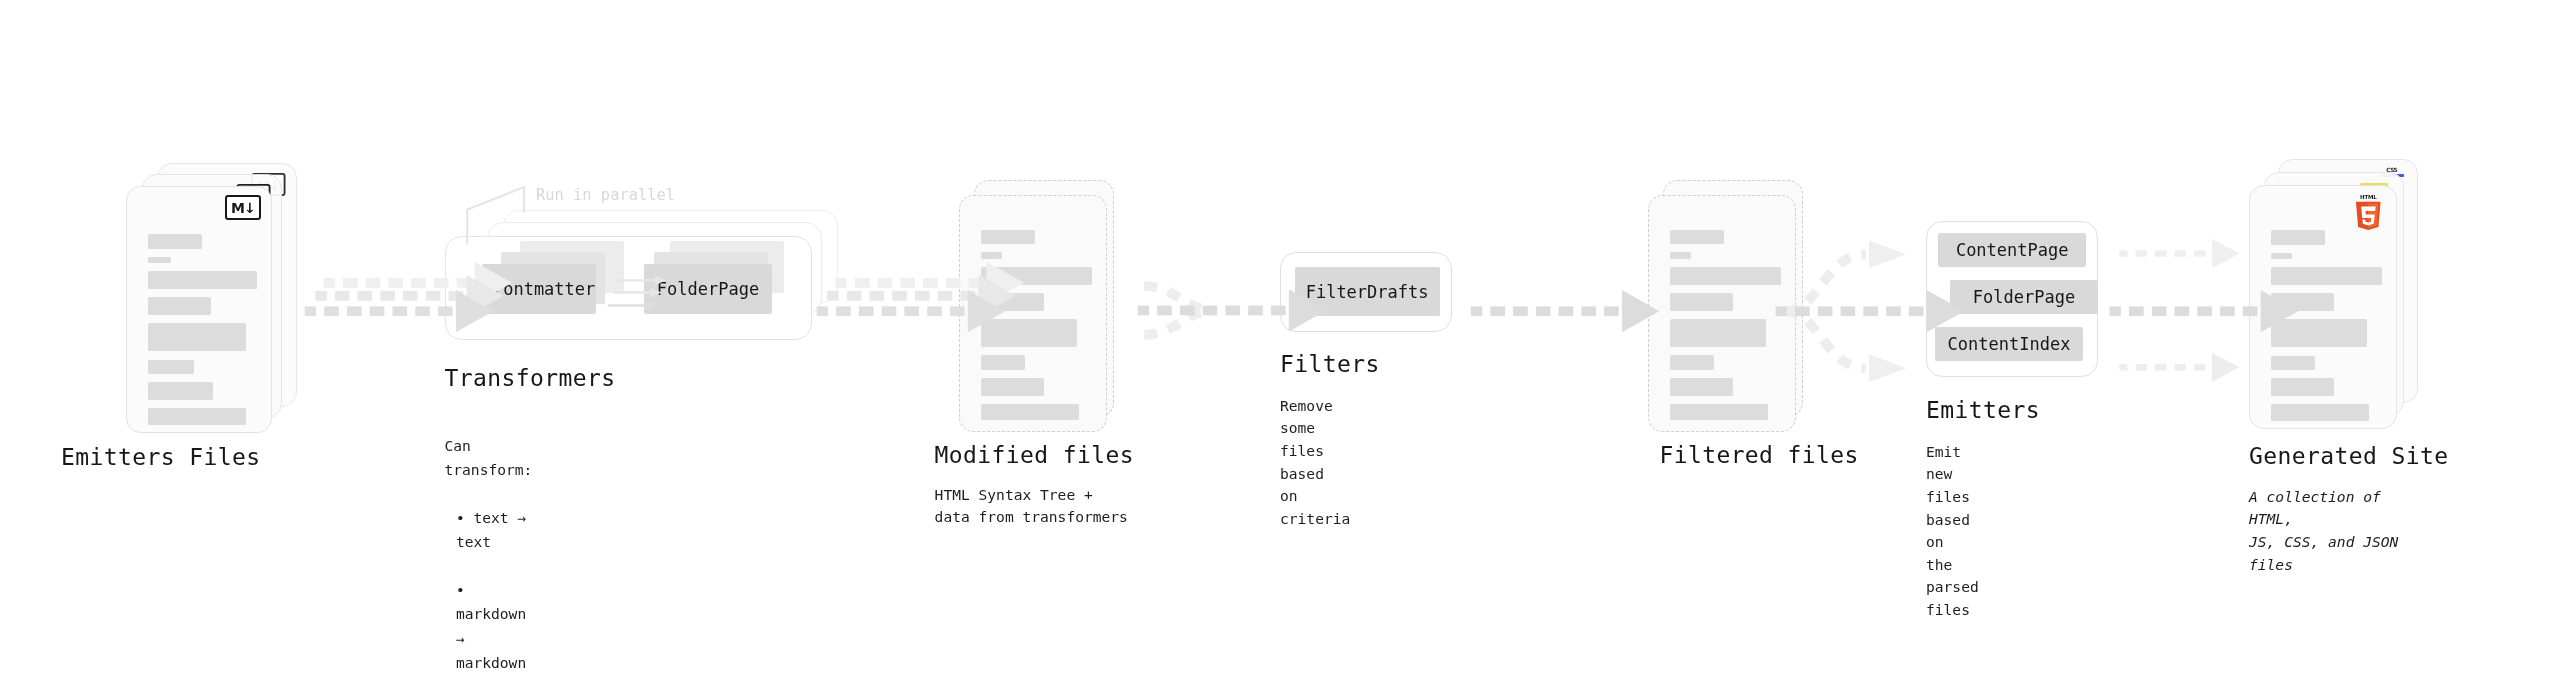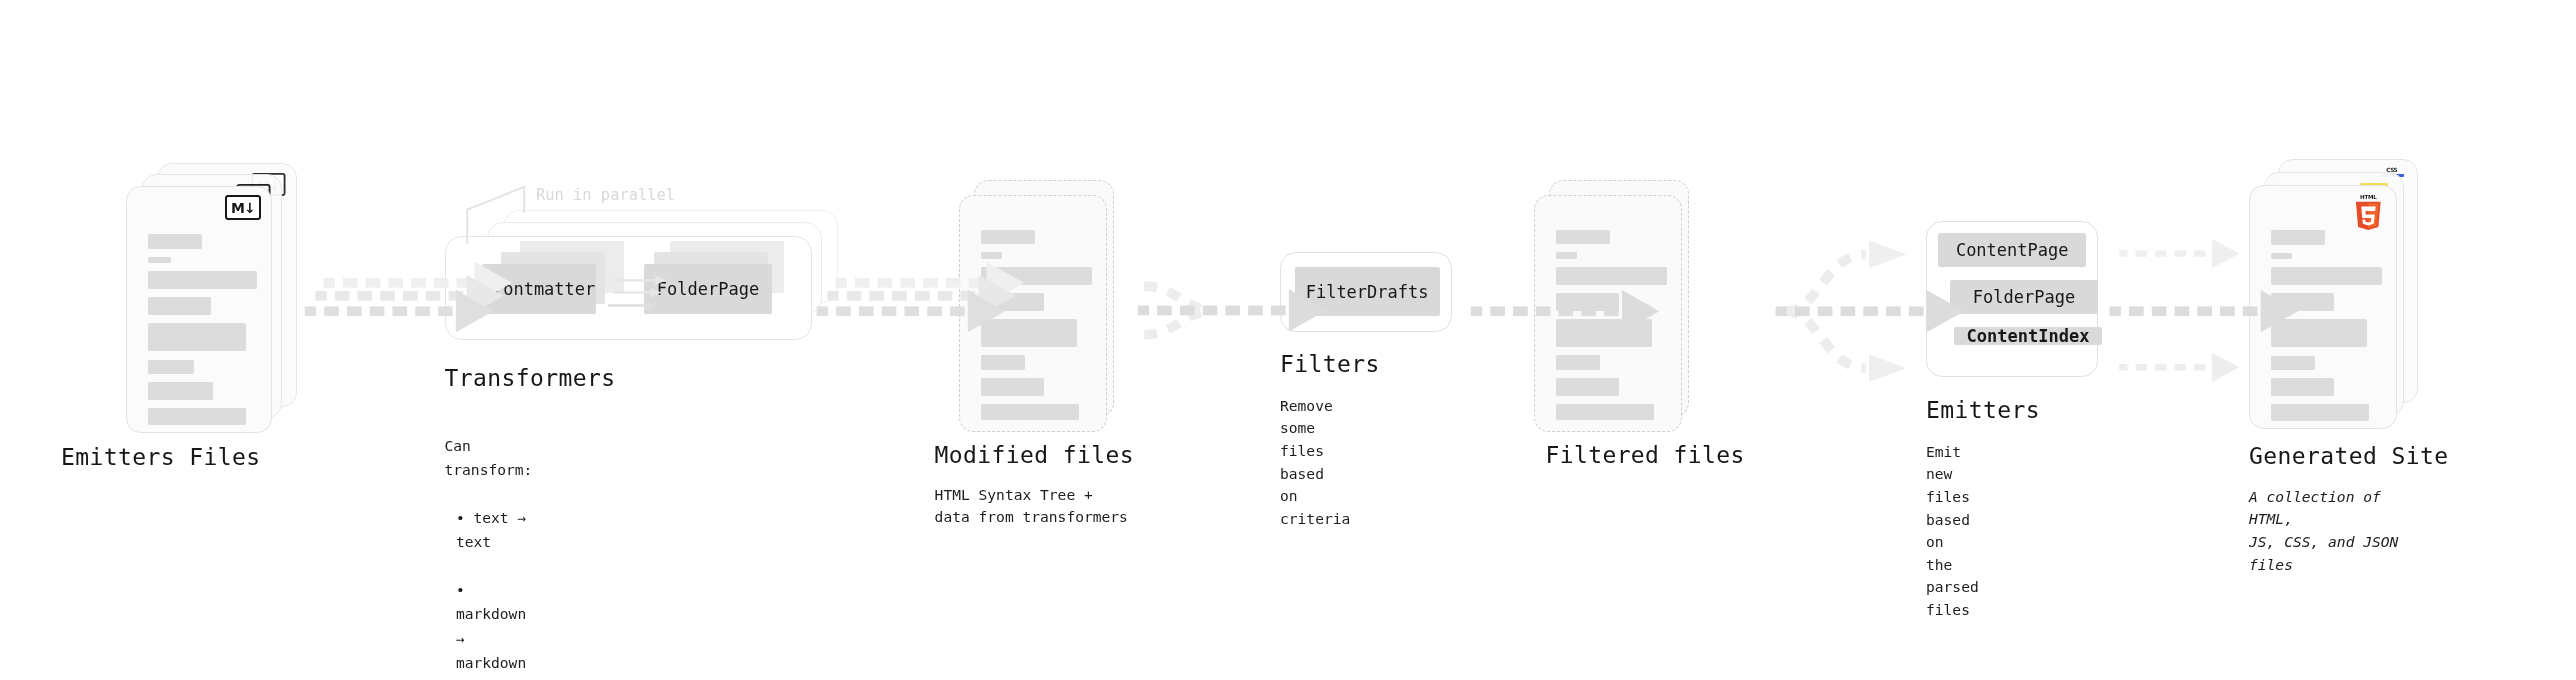--- a/index.html
+++ b/index.html
@@ -153,21 +153,21 @@
   <div class="node" style="left:1280px;top:252px;">
     <div class="group" style="left:0;top:0;width:172px;height:80px;"></div>
     <div class="chip" style="left:14.6px;top:15.4px;width:145px;height:49px;justify-content:center;">
       <span>FilterDrafts</span>
     </div>
     <div class="title" style="position:absolute;left:0;top:99px;">Filters</div>
     <div class="sub" style="position:absolute;left:0;top:133px;">Remove some files based
 on criteria</div>
   </div>
 
-  <div class="node" style="left:1534px;top:180px;">
+  <div class="node" style="left:1648px;top:180px;">
     <div class="cardstack" style="width:175px;height:252px;">
       <div class="card dashed" style="left:14.6px;top:0;width:140px;height:237px;"></div>
       <div class="card dashed" style="left:0;top:14.6px;width:148px;height:237px;">
         <div class="lines" style="top:34px;">
           <div class="ln" style="width:54px;height:14.6px;"></div>
           <div class="ln" style="width:21px;height:6.5px;margin-top:1.6px;"></div>
           <div class="ln" style="width:111px;height:18px;"></div>
           <div class="ln" style="width:63px;height:18px;"></div>
           <div class="ln" style="width:96px;height:28px;"></div>
           <div class="ln" style="width:44px;height:14.6px;"></div>
@@ -180,21 +180,21 @@
   </div>
 
   <div class="node" style="left:1926px;top:221px;">
     <div class="group" style="left:0;top:0;width:172px;height:156px;"></div>
     <div class="chip" style="left:12.2px;top:12.2px;width:148px;height:34px;">
       <span>ContentPage</span>
     </div>
     <div class="chip" style="left:24px;top:59px;width:148px;height:34px;">
       <span>FolderPage</span>
     </div>
-    <div class="chip" style="left:28px;top:106px;width:148px;height:18px;font-weight:bold;">
+    <div class="chip" style="left:9px;top:106px;width:148px;height:34px;">
       <span>ContentIndex</span>
     </div>
     <div class="title" style="position:absolute;left:0;top:176px;">Emitters</div>
     <div class="sub" style="position:absolute;left:0;top:210px;">Emit new files based on
 the parsed files</div>
   </div>
 
   <div class="node" style="left:2249px;top:159px;">
     <div class="cardstack" style="width:175px;height:268px;">
       <div class="card back2" style="left:29px;top:0;width:140px;height:244px;">

